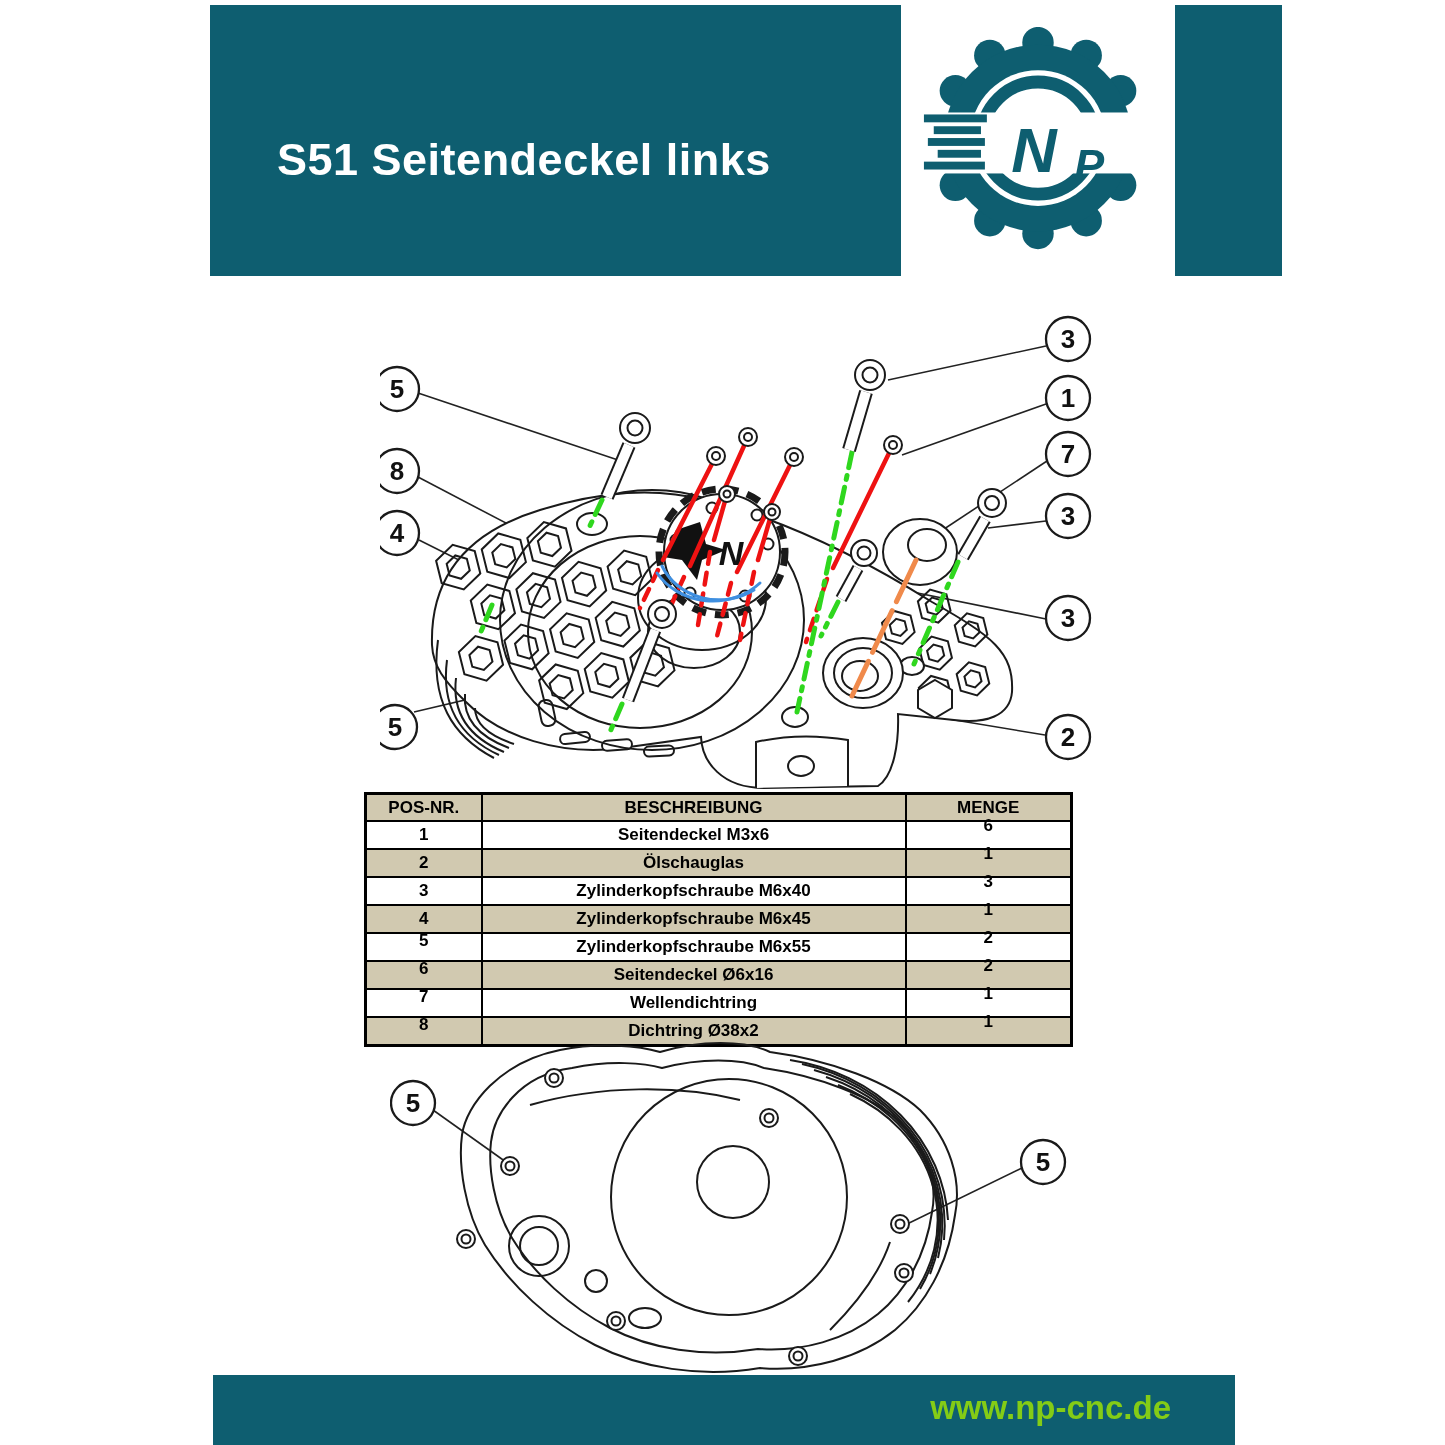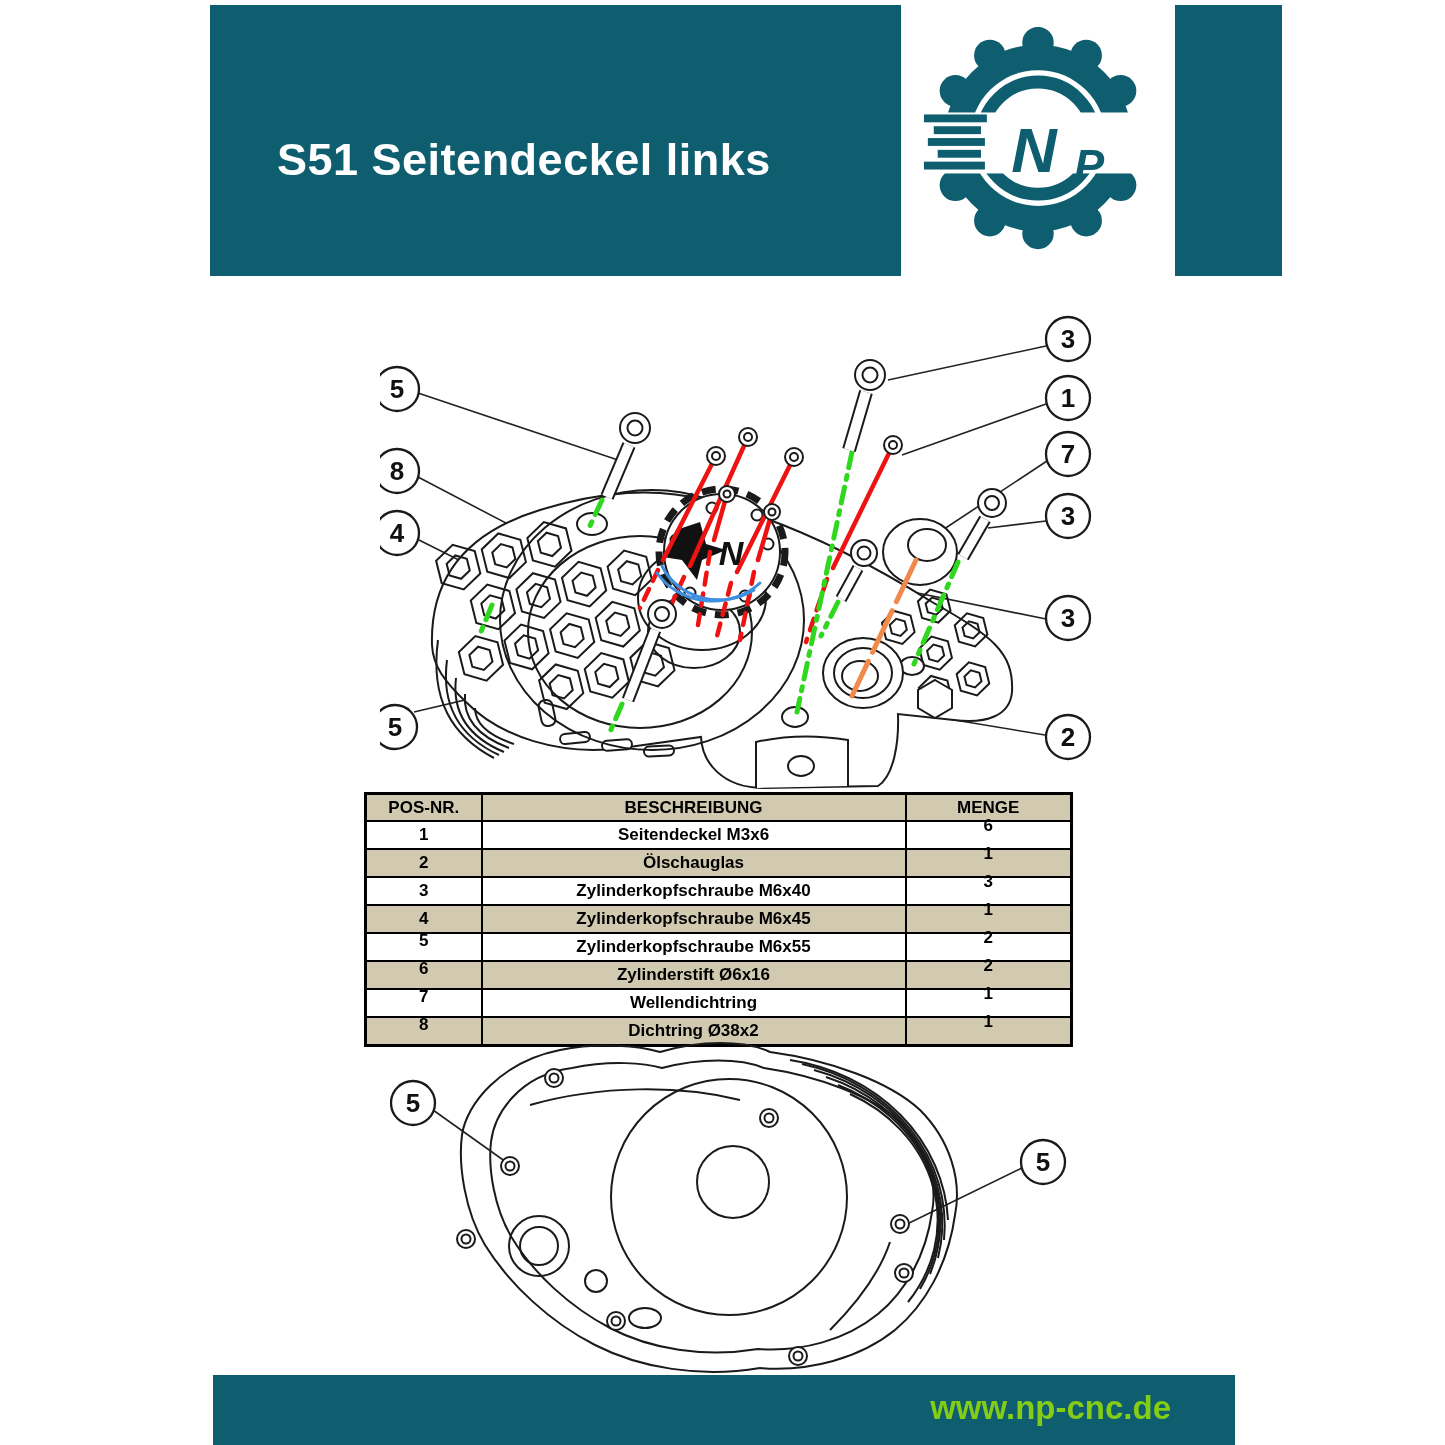--- a/index.html
+++ b/index.html
@@ -382,21 +382,21 @@
         <td>Zylinderkopfschraube M6x45</td>
         <td><span class="qty">1</span></td>
       </tr>
       <tr>
         <td><span class="pos">5</span></td>
         <td>Zylinderkopfschraube M6x55</td>
         <td><span class="qty">2</span></td>
       </tr>
       <tr class="alt">
         <td><span class="pos">6</span></td>
-        <td>Zylinderstift Ø6x16</td>
+        <td>Seitendeckel Ø6x16</td>
         <td><span class="qty">2</span></td>
       </tr>
       <tr>
         <td><span class="pos">7</span></td>
         <td>Wellendichtring</td>
         <td><span class="qty">1</span></td>
       </tr>
       <tr class="alt">
         <td><span class="pos">8</span></td>
         <td>Dichtring Ø38x2</td>

